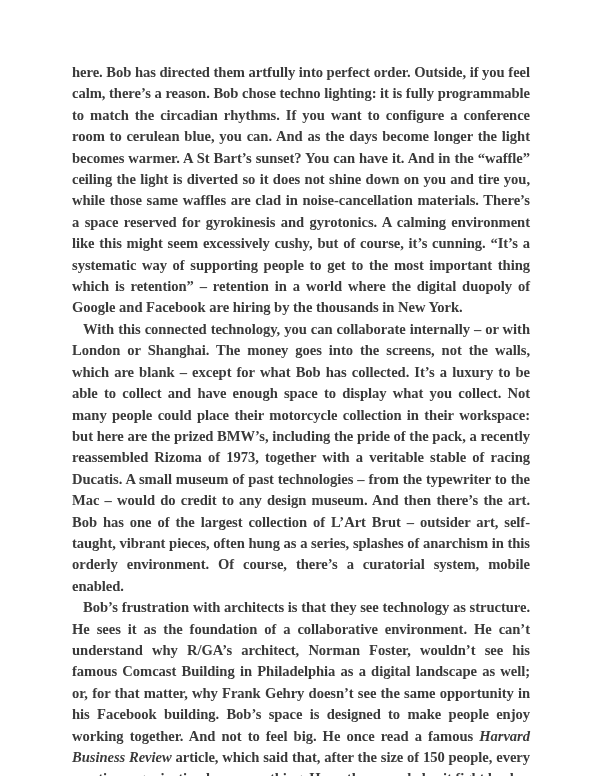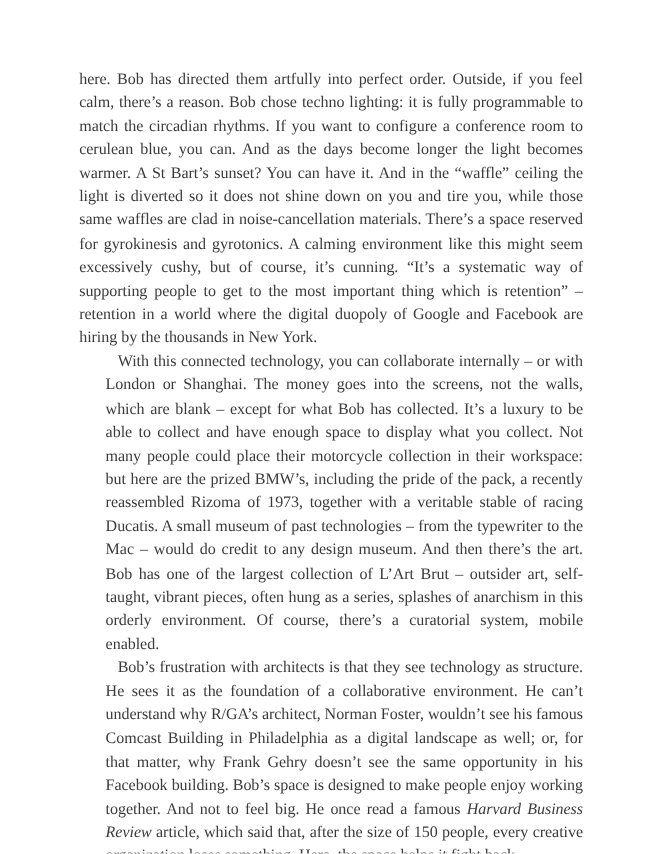--- a/index.html
+++ b/index.html
@@ -21,24 +21,24 @@
       font-family: "Liberation Serif", "DejaVu Serif", serif;
       font-size: 14.6px;
       line-height: 21.4px;
       color: #3a3a3a;
       text-align: justify;
       letter-spacing: -0.05px;
     }
     .para {
       margin: 0;
       text-indent: 0;
+      font-weight: bold;
     }
     .para.indent {
       text-indent: 11px;
-      margin-left: 24px;
     }
     em {
       font-style: italic;
     }
   </style>
 </head>
 <body>
 
 <div class="page">
   <p class="para">

